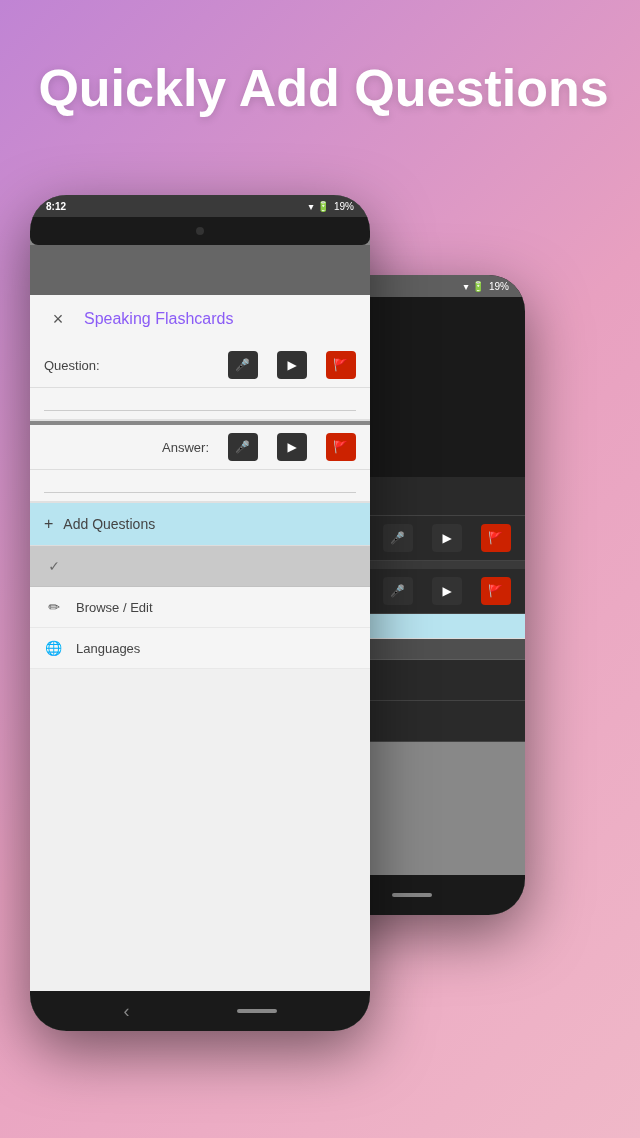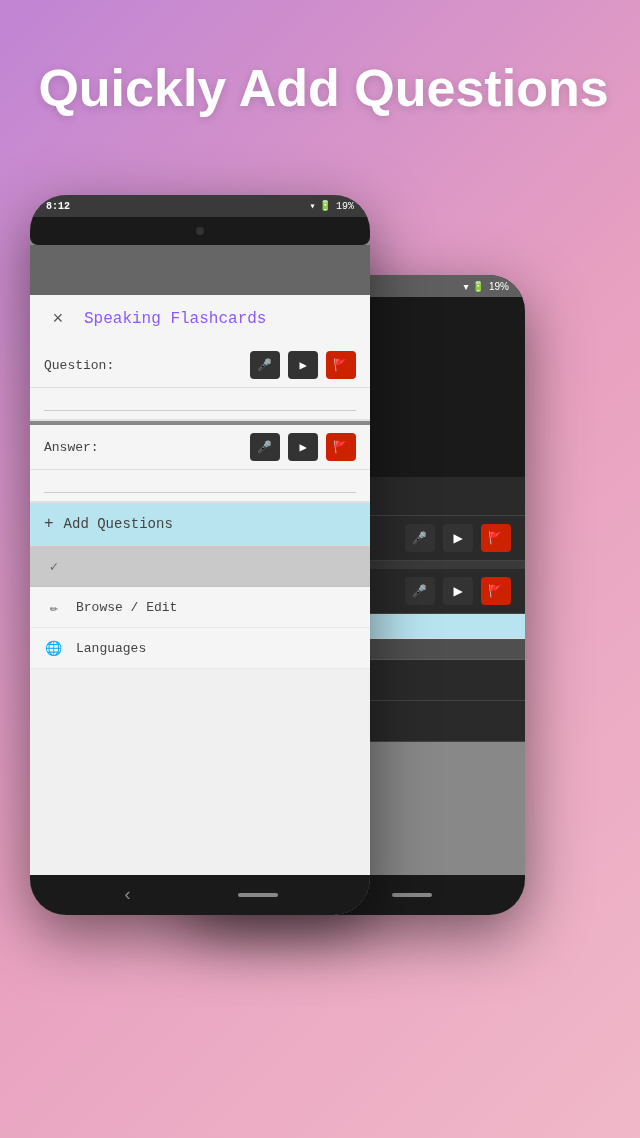--- a/index.html
+++ b/index.html
@@ -50,27 +50,26 @@
       overflow: hidden;
       z-index: 1;
     }
 
     
     .phone-front {
       position: absolute;
       top: 0;
       left: 0;
       width: 340px;
-      height: 720px;
+      height: 836px;
       background: #1a1a1a;
       border-radius: 36px;
       box-shadow: 0 20px 60px rgba(0,0,0,0.5);
       overflow: hidden;
       z-index: 2;
-      font-family: Liberation Mono, monospace;
     }
 
     
     .phone-screen {
       position: absolute;
       top: 0;
       left: 0;
       right: 0;
       bottom: 0;
       background: #888;
@@ -137,21 +136,21 @@
       font-weight: 500;
       color: #8b5cf6;
     }
 
     .form-row {
       display: flex;
       align-items: center;
       background: #f5f5f5;
       padding: 8px 14px;
       border-bottom: 1px solid #ddd;
-      gap: 8px;
+      gap: 19px;
     }
 
     .form-label {
       font-size: 13px;
       color: #444;
       flex: 1;
     }
 
     .form-input-line {
       background: #f5f5f5;
@@ -421,21 +420,21 @@
             <div class="action-btn action-btn-red">
               <span>🚩</span>
             </div>
           </div>
           <div class="form-input-line">
             <div style="height:18px;"></div>
             <div class="input-underline"></div>
           </div>
         </div>
 
-        <div style="background:#0369a1; border-bottom:1px solid #e0e0e0; margin-top:4px;">
+        <div style="background:#0369a1; border-bottom:1px solid #e0e0e0; margin-top:4px;text-align:right;">
           <div class="form-row">
             <span class="form-label">Answer:</span>
             <div class="action-btn">
               <span>🎤</span>
             </div>
             <div class="action-btn">
               <span>▶</span>
             </div>
             <div class="action-btn action-btn-red">
               <span>🚩</span>

